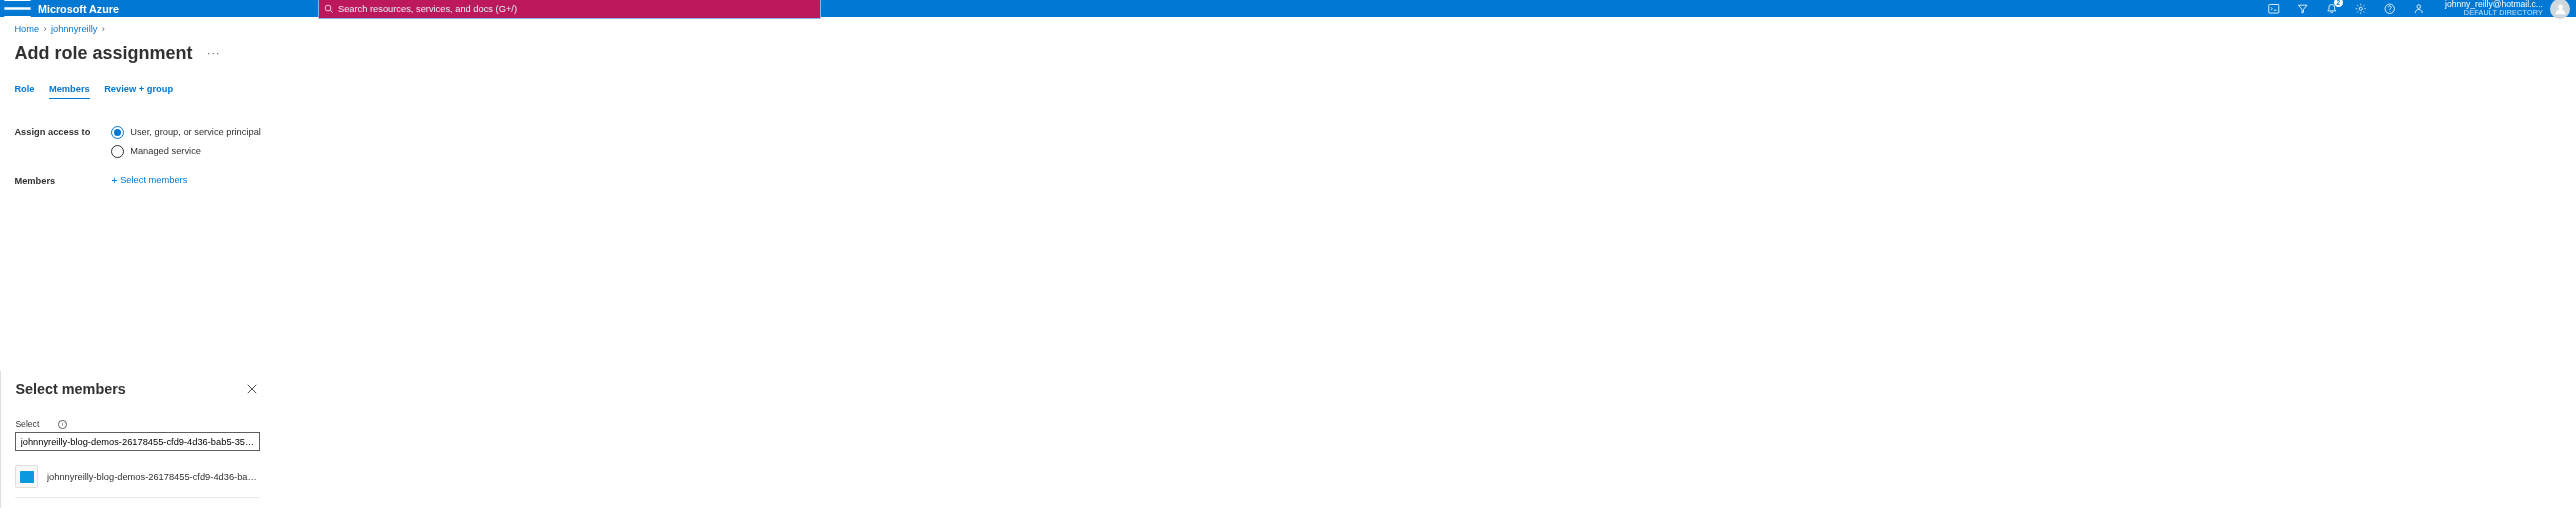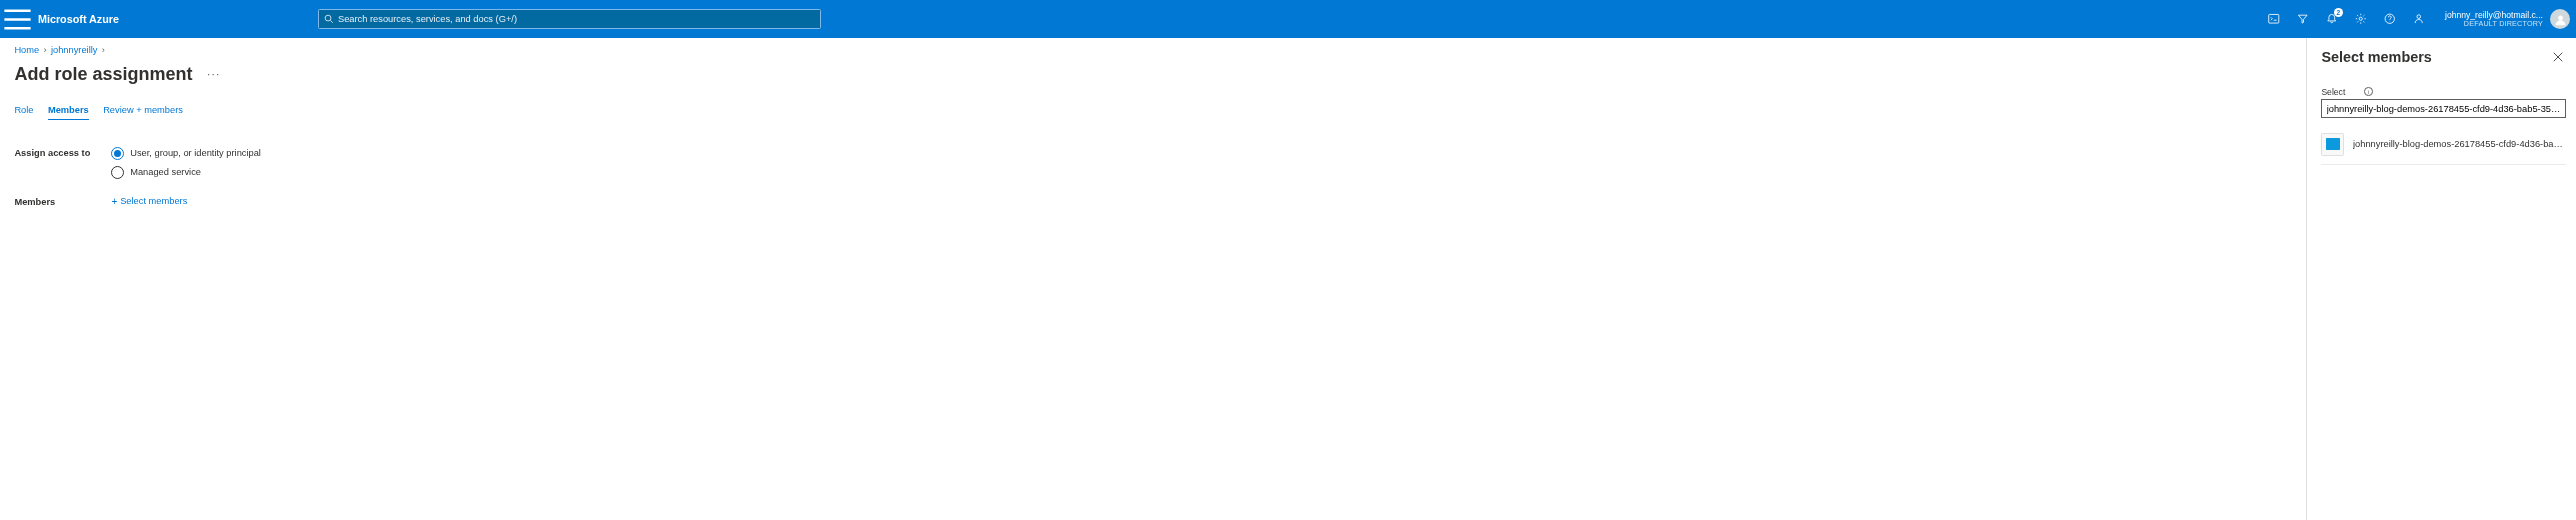--- a/index.html
+++ b/index.html
@@ -1,55 +1,55 @@
 <!DOCTYPE html>
 <html style="font-size:11.5px"><head>
   <meta charset="utf-8">
   <style>
     * { box-sizing: border-box; margin: 0; padding: 0; }
     body { font-family: "Segoe UI", -apple-system, BlinkMacSystemFont, sans-serif; font-size: 9.3px; color: #323130; background: #fff; overflow: hidden; }
     
     
-    .header { display: flex; align-items: center; height: 38px; background: #0078d4; color: #fff; }
+    .header { display: flex; align-items: center; height: 17px; background: #0078d4; color: #fff; }
     .hamburger { width: 35px; height: 29px; display: flex; align-items: center; justify-content: center; cursor: pointer; }
     .brand { font-size: 10.8px; font-weight: 600; padding: 0 11.5px 0 2.9px; }
     .header-spacer-left { flex: 0 0 187px; }
-    .search-box { flex: 1; max-width: 503px; height: 20px; background: #0369a1; border: 0.7px solid #7fb9eb; border-radius: 1.4px; display: flex; align-items: center; padding: 0 5.8px; color: #fff; }
+    .search-box { flex: 1; max-width: 503px; height: 20px; background: #be185d; border: 0.7px solid #7fb9eb; border-radius: 1.4px; display: flex; align-items: center; padding: 0 5.8px; color: #fff; }
     .search-box input { background: transparent; border: none; outline: none; color: #fff; font-size: 9.3px; flex: 1; padding: 0 4.3px; }
     .search-box input::placeholder { color: #e5f1fa; }
     .header-spacer-right { flex: 1; }
     .header-icons { display: flex; align-items: center; }
     .header-icon-btn { width: 29px; height: 29px; display: flex; align-items: center; justify-content: center; cursor: pointer; position: relative; }
     .header-icon-btn svg { width: 11.5px; height: 11.5px; }
     .badge { position: absolute; top: 3.6px; right: 3.6px; background: #fff; color: #0078d4; border-radius: 5.8px; font-size: 6.5px; font-weight: 700; min-width: 9.3px; height: 9.3px; display: flex; align-items: center; justify-content: center; padding: 0 1.4px; }
     .account { display: flex; align-items: center; padding: 0 5.8px 0 11.5px; text-align: right; line-height: 1.2; }
     .account-text { display: flex; flex-direction: column; align-items: flex-end; }
     .account-email { font-size: 8.6px; }
     .account-dir { font-size: 7.2px; color: #cce4f7; letter-spacing: 0.2px; }
     .avatar { width: 20px; height: 20px; border-radius: 50%; background: #cfd8dc; margin-left: 7.2px; display: flex; align-items: center; justify-content: center; }
     .avatar svg { width: 13px; height: 13px; fill: #fff; }
     
     
-    .layout { display: flex; height: calc(100vh - 29px); }
+    .layout { display: flex; height: calc(100vh - 29px); flex-direction: column; }
     .main { flex: 1; padding: 7.2px 14.4px; }
     .panel { width: 270px; border-left: 0.7px solid #e1dfdd; padding: 10px 10px 10px 14.4px; display: flex; flex-direction: column; }
     
     
     .breadcrumb { display: flex; align-items: center; font-size: 9.3px; color: #0078d4; }
     .breadcrumb a { color: #0078d4; text-decoration: none; cursor: pointer; }
     .breadcrumb .chev { margin: 0 4.3px; color: #605e5c; }
     
     
     .page-title-row { display: flex; align-items: center; margin: 8.6px 0 17px 0; }
     .page-title { font-size: 18px; font-weight: 600; color: #323130; }
     .more-dots { margin-left: 14.4px; color: #605e5c; font-size: 11.5px; cursor: pointer; letter-spacing: 0.7px; }
     
     
     .tabs { display: flex; gap: 14.4px; border-bottom: none; margin: 10px 0 14.4px 0; }
-    .tab { font-size: 9.3px; color: #0078d4; padding: 2.9px 0 4.3px 0; cursor: pointer; border-bottom: 1.4px solid transparent; }
+    .tab { font-size: 9.3px; color: #0078d4; padding: 2.9px 0 4.3px 0; cursor: pointer; border-bottom: 1.4px solid transparent; font-weight: bold; }
     .tab.active { font-weight: 600; border-bottom: 1.4px solid #0078d4; }
     
     
     .form-row { display: flex; align-items: flex-start; margin: 7.2px 0; }
     .form-label { width: 97px; font-size: 9.3px; font-weight: 600; color: #323130; padding-top: 1.4px; }
     .form-value { font-size: 9.3px; color: #323130; }
     .radio-group { display: flex; flex-direction: column; gap: 5.8px; }
     .radio-item { display: flex; align-items: center; gap: 5.8px; cursor: pointer; }
     .radio-circle { width: 13px; height: 13px; border: 0.7px solid #323130; border-radius: 50%; display: flex; align-items: center; justify-content: center; }
     .radio-circle.selected { border-color: #0078d4; }
@@ -151,32 +151,32 @@
     </div>
 
     <div class="page-title-row">
       <h1 class="page-title">Add role assignment</h1>
       <span class="more-dots">···</span>
     </div>
 
     <div class="tabs">
       <div class="tab">Role</div>
       <div class="tab active">Members</div>
-      <div class="tab">Review + members</div>
+      <div class="tab">Review + group</div>
     </div>
 
 
     <div class="form-row" style="margin-top:27px;">
       <div class="form-label">Assign access to</div>
       <div class="radio-group">
         <label class="radio-item">
           <span class="radio-circle selected">
               <span class="radio-dot"></span>
             </span>
-          <span>User, group, or identity principal</span>
+          <span>User, group, or service principal</span>
         </label>
         <label class="radio-item">
           <span class="radio-circle"></span>
           <span>Managed service</span>
         </label>
       </div>
     </div>
 
     <div class="form-row" style="margin-top:17px;">
       <div class="form-label">Members</div>

